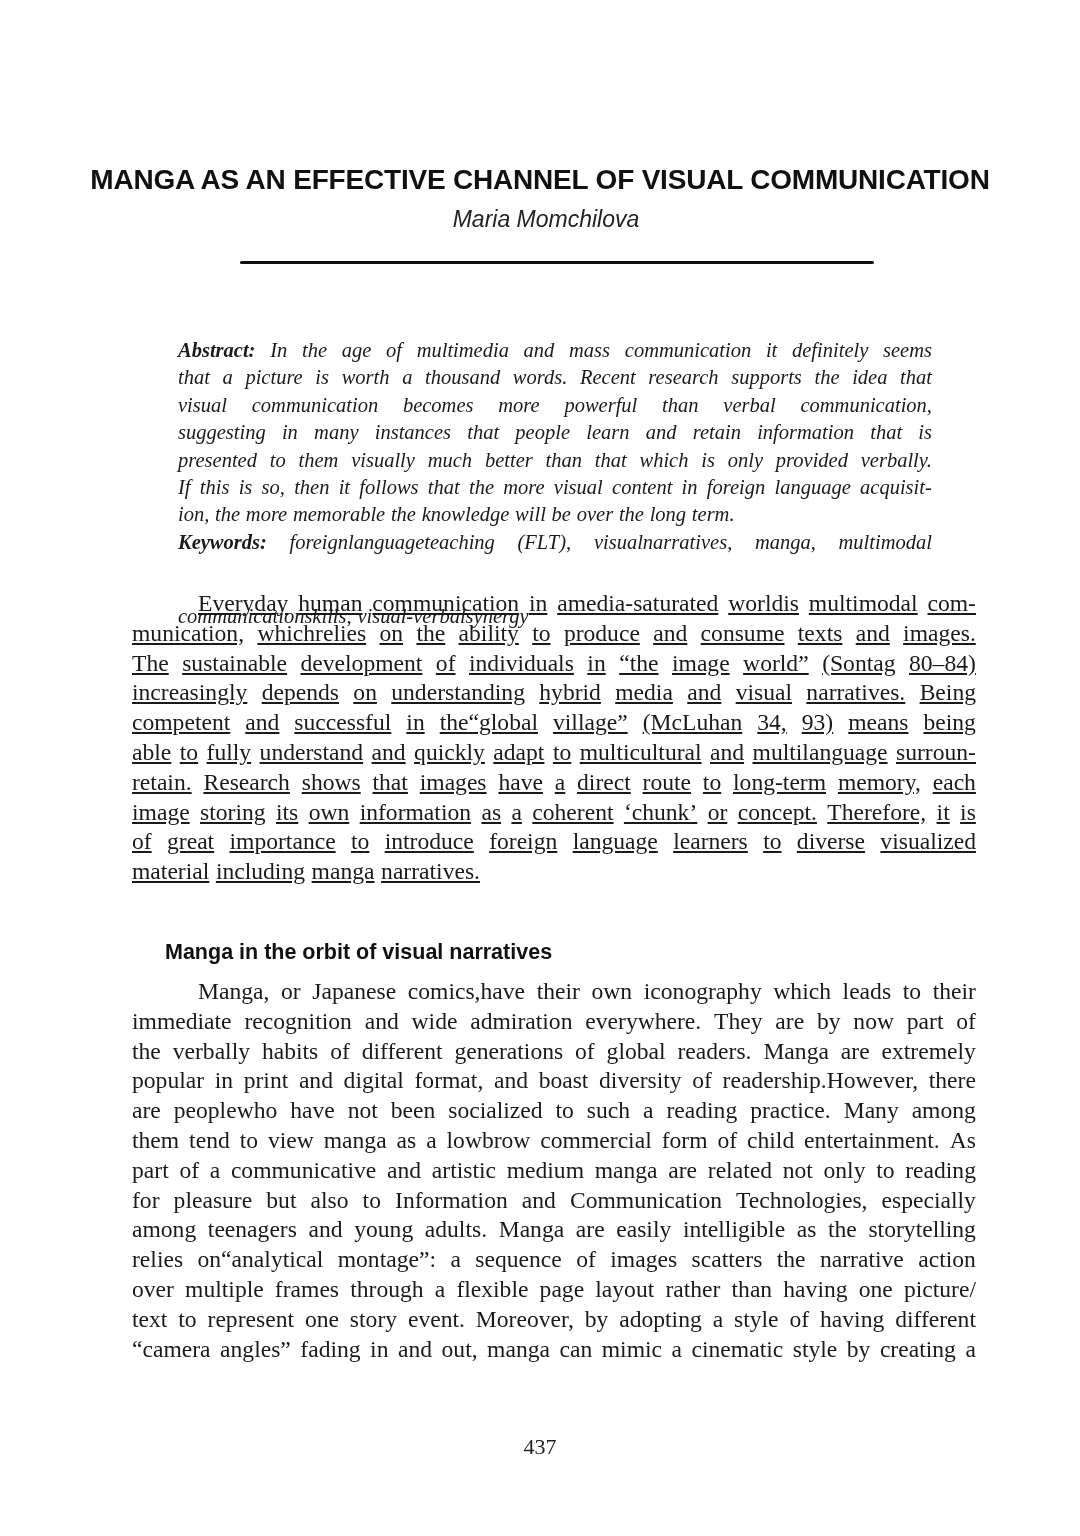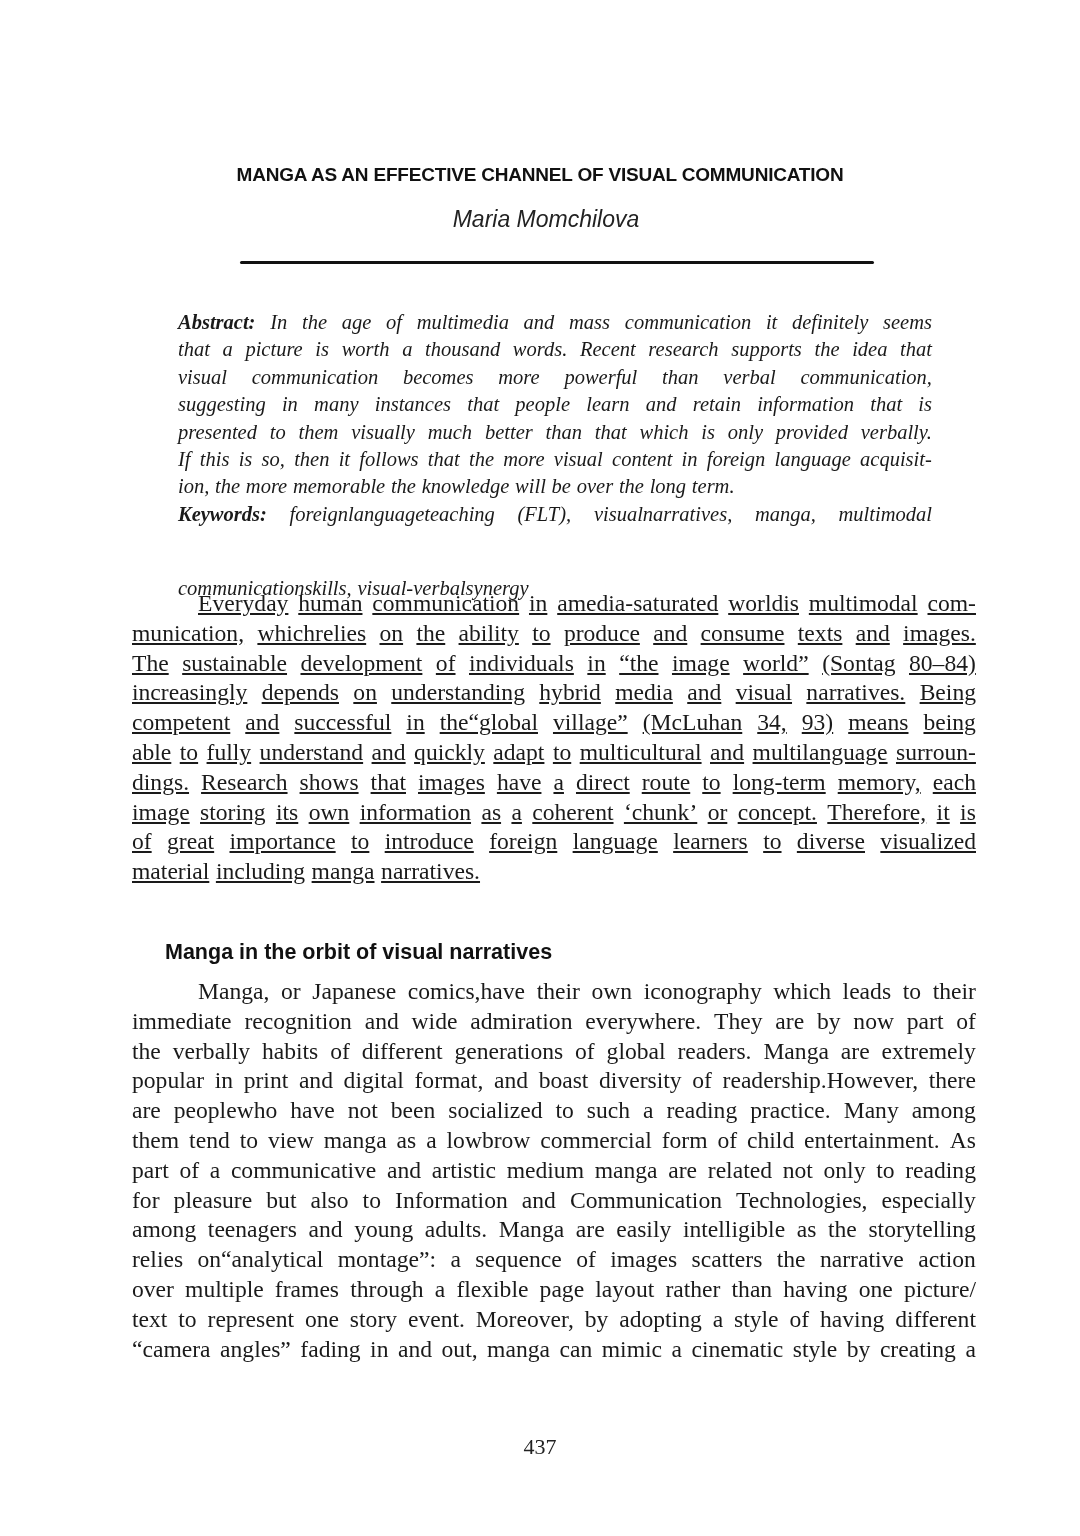--- a/index.html
+++ b/index.html
@@ -1,19 +1,19 @@
 <!DOCTYPE html>
 <html><head>
 <meta charset="utf-8">
 <style>
   html, body { margin: 0; padding: 0; background: #ffffff; }
   body { width: 1080px; height: 1536px; position: relative; overflow: hidden; color: #1a1a1a; }
   .title {
     position: absolute; left: 0; width: 1080px; top: 164px; text-align: center;
-    font-family: "Liberation Sans", sans-serif; font-weight: bold; font-size: 19px;
+    font-family: "Liberation Sans", sans-serif; font-weight: bold; font-size: 28px;
     letter-spacing: -0.2px; color: #111;
   }
   .author {
     position: absolute; left: 0; width: 1080px; top: 206px; text-align: center;
     font-family: "Liberation Sans", sans-serif; font-style: italic; font-size: 23px; color: #222;
     padding-left: 12px; box-sizing: border-box;
   }
   .rule {
     position: absolute; left: 240px; width: 634px; top: 261px; height: 3px;
     background: #111; border-radius: 2px;
@@ -44,21 +44,21 @@
 </style>
 </head>
 <body>
 
 <div>
   <div class="title">MANGA AS AN EFFECTIVE CHANNEL OF VISUAL COMMUNICATION</div>
   <div class="author">Maria Momchilova</div>
   <div class="rule"></div>
 
   <div class="abstract" id="abstract-block">
-      <div class="jline" style="height: 27.4px;">
+      <div class="jline" style="height: 27.4px; margin-top: 28px;">
         <span class="label-bold">Abstract:</span>
         <span>In</span>
         <span>the</span>
         <span>age</span>
         <span>of</span>
         <span>multimedia</span>
         <span>and</span>
         <span>mass</span>
         <span>communication</span>
         <span>it</span>
@@ -237,21 +237,21 @@
         <span>and</span>
         <span>quickly</span>
         <span>adapt</span>
         <span>to</span>
         <span>multicultural</span>
         <span>and</span>
         <span>multilanguage</span>
         <span>surroun-</span>
       </div>
       <div class="jline">
-        <span>dings.</span>
+        <span>retain.</span>
         <span>Research</span>
         <span>shows</span>
         <span>that</span>
         <span>images</span>
         <span>have</span>
         <span>a</span>
         <span>direct</span>
         <span>route</span>
         <span>to</span>
         <span>long-term</span>

